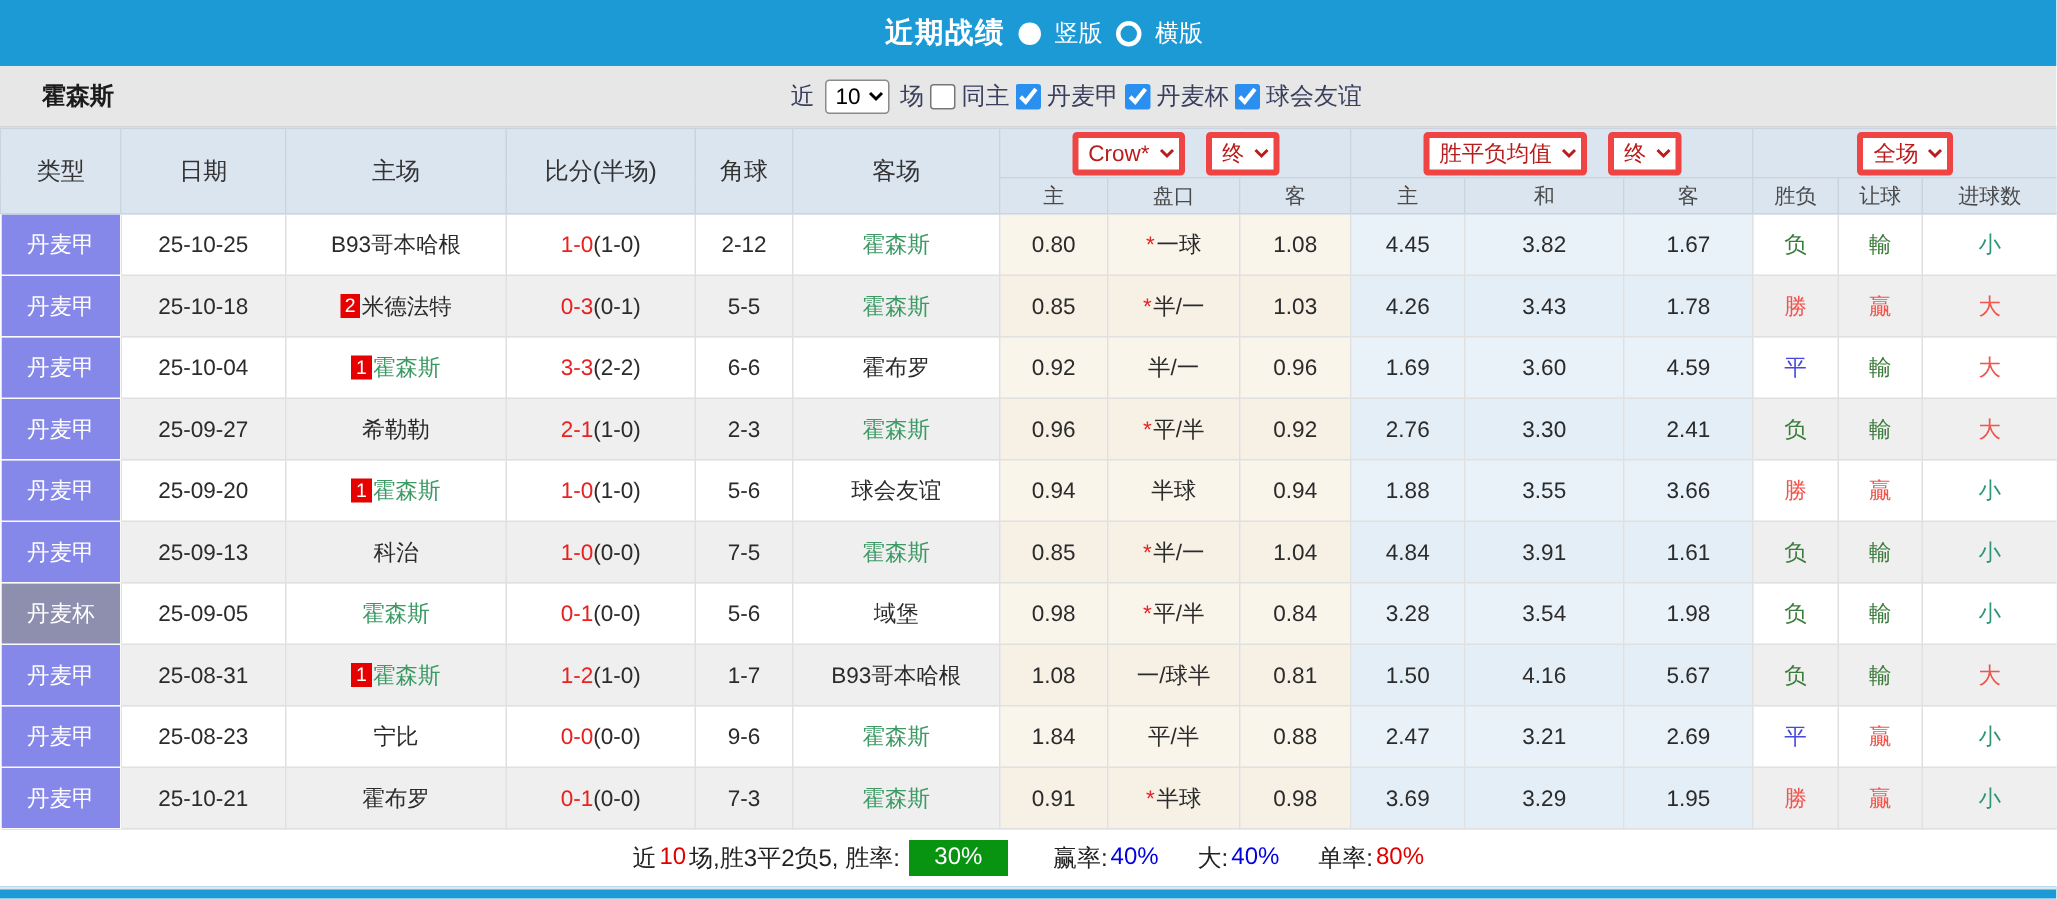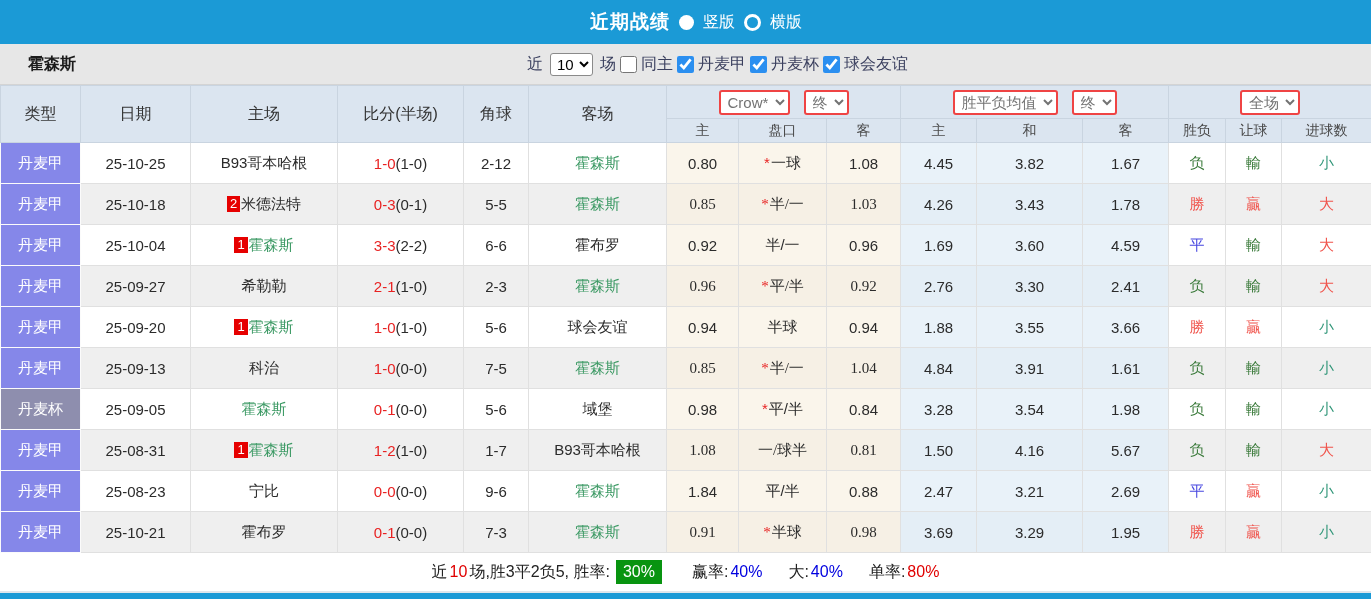--- a/index.html
+++ b/index.html
@@ -17,45 +17,45 @@
   .controls{margin:0 auto;display:flex;align-items:center;gap:3px;position:relative;left:32px;font-size:16px;color:#3a3f5e;}
   .controls select{font-size:15px;margin:0 4px;padding:1px 2px;background:#fff;border:1px solid #8a8a8a;border-radius:3px;}
   .controls input[type=checkbox]{width:17px;height:17px;accent-color:#2b8ff0;margin:0 1px;vertical-align:-3px;}
   
   table{border-collapse:collapse;table-layout:fixed;width:1371px;font-size:15px;}
   th{background:#dbe5f0;border:1px solid #c9d4e0;font-weight:normal;color:#333;font-size:16px;padding:0;}
   thead tr.selrow{height:33px;}
   thead tr.subrow{height:24px;}
   thead tr.subrow th{font-size:14px;color:#4a4a4a;}
   th .selwrap{display:flex;justify-content:center;align-items:center;gap:14px;}
-  th select{font-size:15px;padding:1px 3px;background:#fff;border:2px solid #ef4444;border-radius:3px;color:#737373;}
+  th select{font-size:15px;padding:1px 3px;background:#fff;border:4px solid #ef4444;border-radius:3px;color:#b91c1c;}
   tbody tr{height:41px;}
   td{border:1px solid #e0e0e0;text-align:center;color:#2b2b2b;padding:0;}
   tbody tr.alt td{background:#efefef;}
   td.c-type{background:#8587e9;color:#fff;border-color:#fbfbfb;}
   td.c-type.t-cup{background:#8e8eae;}
   tbody tr.alt td.c-type{background:#8587e9;}
   td.c-odds{background:#faf5eb;}
-  tbody tr.alt td.c-odds{background:#f6f0e5;font-family:Liberation Serif, serif;}
+  tbody tr.alt td.c-odds{background:#f6f0e5;}
   td.c-avg{background:#e9f2f9;}
   tbody tr.alt td.c-avg{background:#e4eef6;}
   .green{color:#3d9a65;}
   .rank{display:inline-block;background:#e60000;color:#fff;font-size:13px;line-height:16px;padding:0 3px;margin-right:1px;vertical-align:1px;}
   .ft{color:#e82222;}
   .star{color:#e82222;margin-right:1px;}
   .ink-win{color:#f0544c;}
   .ink-lose{color:#3a7a3a;}
   .ink-draw{color:#4848e0;}
   .ink-big{color:#f0544c;}
   .ink-small{color:#2e9577;}
   
   .summary{height:38px;display:flex;align-items:center;justify-content:center;font-size:16px;color:#222;gap:2px;}
   .summary .red{color:#e00000;}
   .summary .blue{color:#0000e0;}
-  .badge{background:#089410;color:#fff;padding:3px 7px;margin:0 4px;}
+  .badge{background:#089410;color:#fff;padding:3px 17px;margin:0 4px;}
   .seg{margin-left:24px;}
   .bottom-strip{height:9px;background:#1b9ad6;border-top:2px solid #dfe6ec;box-sizing:border-box;}
 </style>
 </head>
 <body>
 
 <div class="topbar">
   <span class="title">近期战绩</span>
   <span class="radio filled"></span>
   <span class="opt-label">竖版</span>

